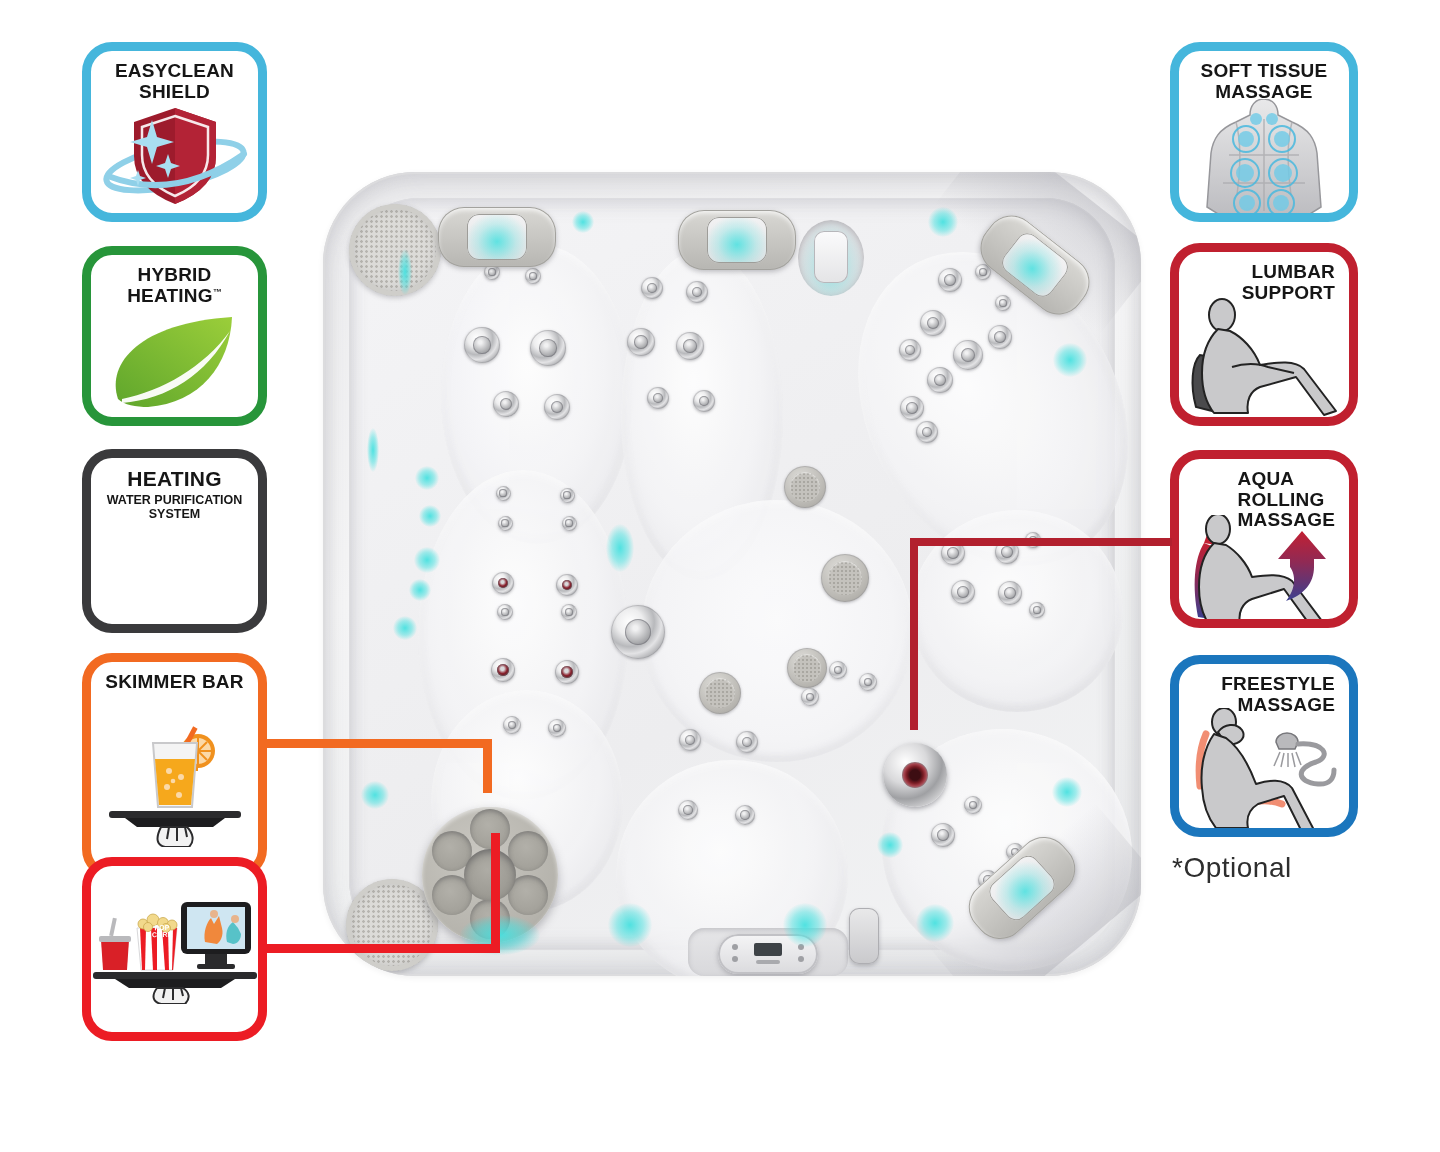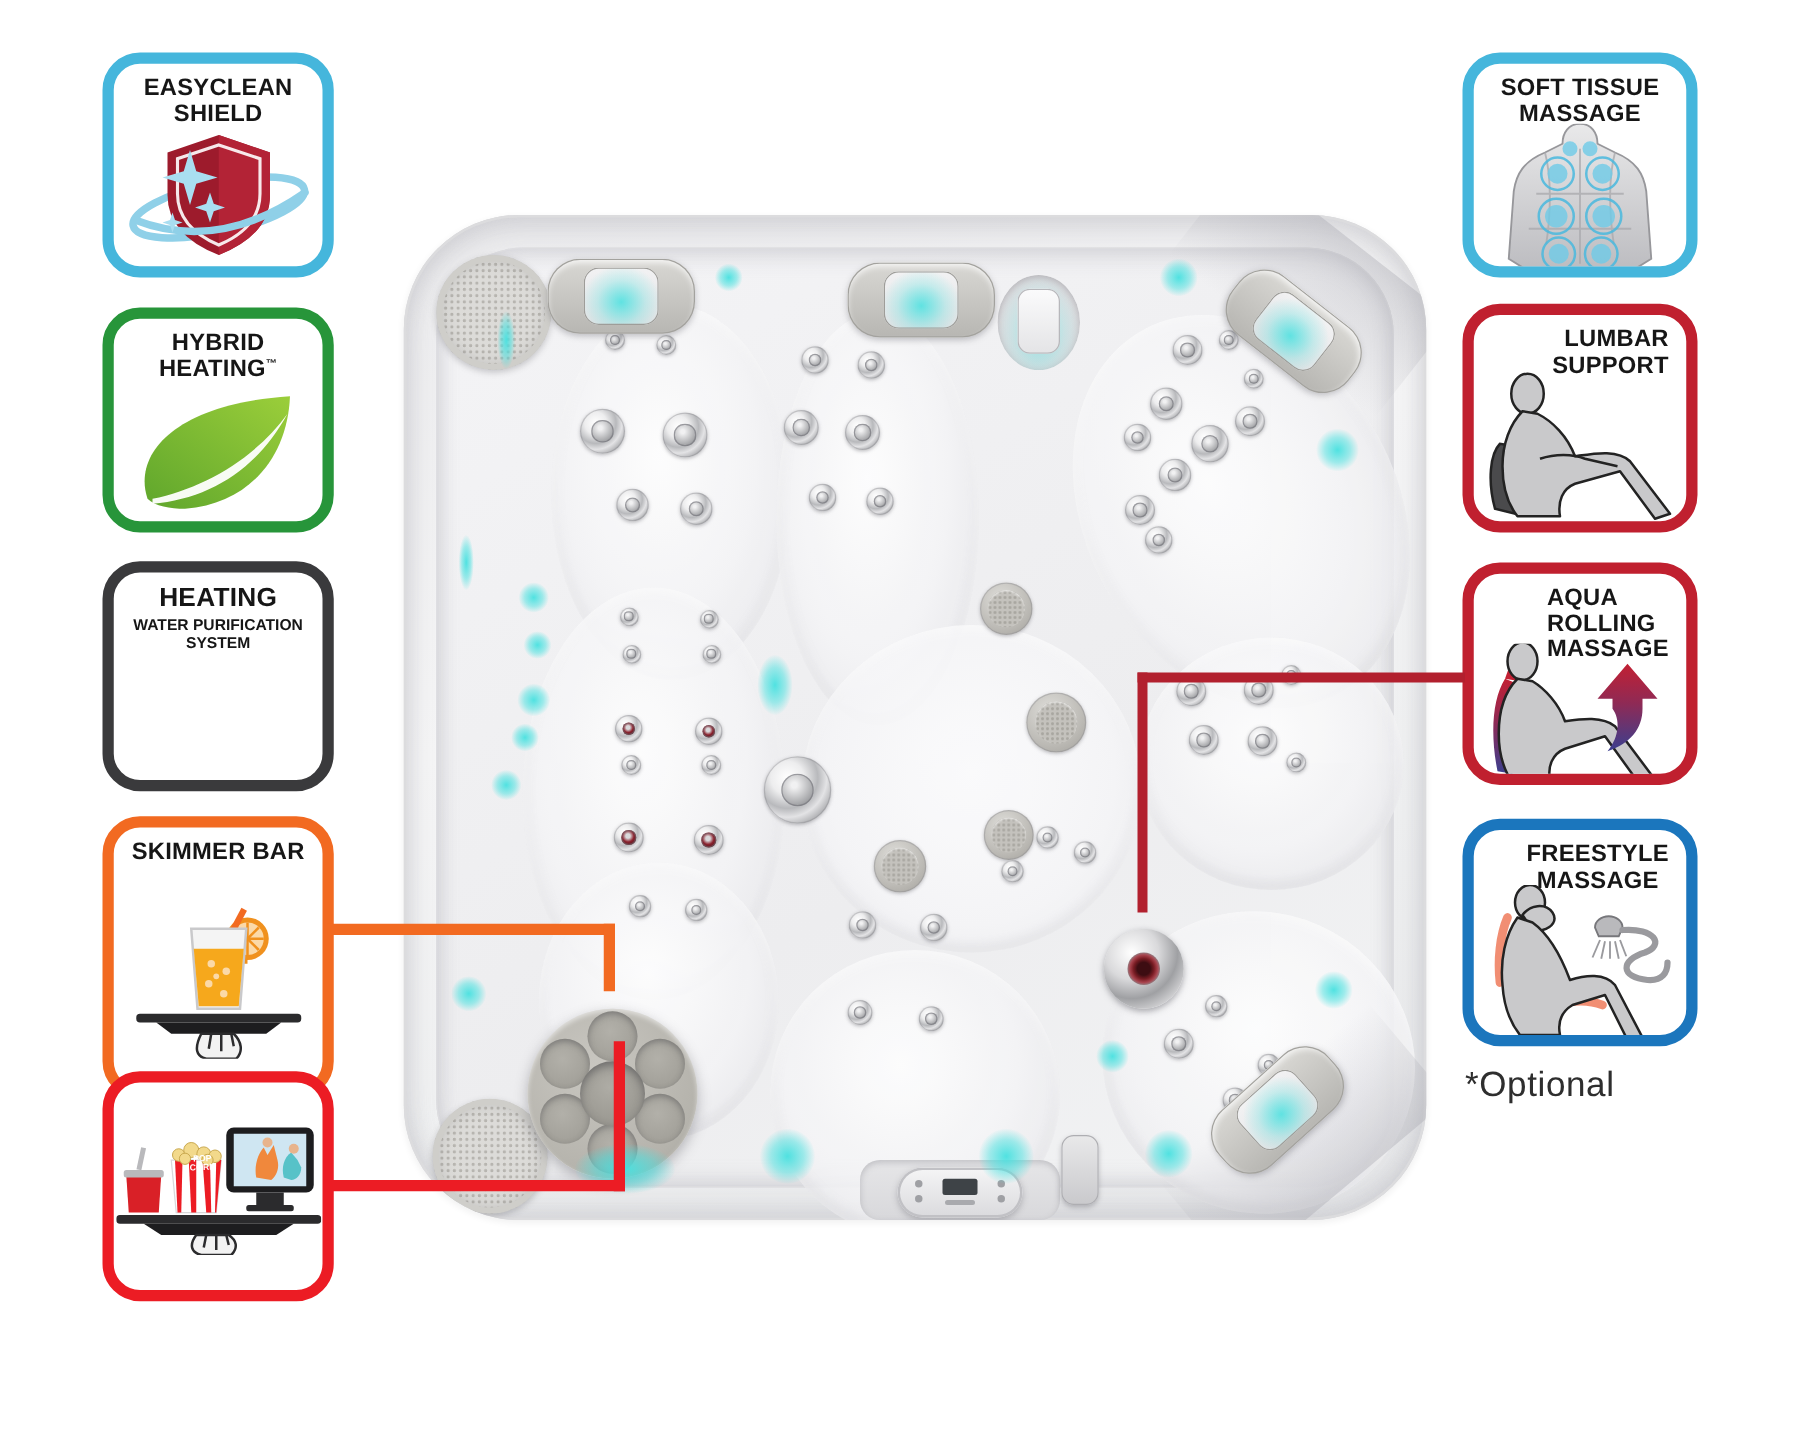--- a/index.html
+++ b/index.html
@@ -423,21 +423,21 @@
       <path d="M20 28 C10 44 8 72 14 102 L26 104 C18 76 22 48 30 32 Z" fill="url(#ag)"></path>
       <path d="M20 28 L25 14 L32 30 Z" fill="#c22033"></path>
       <ellipse cx="34" cy="14" rx="12" ry="15" fill="#c9c9cb" stroke="#232323" stroke-width="2"></ellipse>
       <path d="M30 28 C20 38 15 54 15 72 C15 86 18 98 24 108 L56 108 C54 98 58 88 68 84 L100 74 L126 110 L138 106 L108 66 C98 58 82 60 68 62 C63 48 52 36 42 30 Z" fill="#c9c9cb" stroke="#232323" stroke-width="2" stroke-linejoin="round"></path>
       <path d="M118 16 L142 44 L130 44 L130 52 C130 68 120 80 102 86 C112 74 112 60 106 52 L106 44 L94 44 Z" fill="url(#ag)"></path>
     </svg>
   </div>
 </div>
 
 <div class="badge" style="left: 1170px; top: 655px; width: 188px; height: 182px; border-color: rgb(27, 118, 189);">
-  <div class="badge-title" style="align-self:flex-end;margin-right:14px;text-align:center;">FREESTYLE
+  <div class="badge-title" style="align-self:flex-end;margin-right:14px;text-align:right;">FREESTYLE
 MASSAGE</div>
   <div class="badge-icon">
     <svg width="160" height="128" viewBox="0 0 160 128">
       <path d="M22 26 C16 40 14 60 16 78" fill="none" stroke="#ef7a5a" stroke-width="7" stroke-linecap="round" opacity=".85"></path>
       <path d="M60 96 C74 92 88 92 98 96" fill="none" stroke="#ef7a5a" stroke-width="7" stroke-linecap="round" opacity=".85"></path>
       <ellipse cx="40" cy="14" rx="12" ry="14" fill="#c9c9cb" stroke="#232323" stroke-width="2"></ellipse>
       <path d="M34 24 C40 16 52 14 58 22 C62 28 58 34 50 36 C44 38 40 34 38 30 Z" fill="#c9c9cb" stroke="#232323" stroke-width="2"></path>
       <path d="M30 26 C20 40 16 60 18 80 C19 96 24 110 32 120 L64 120 C62 110 64 102 74 96 L100 88 L118 124 L130 122 L108 80 C100 70 84 72 72 76 C66 60 56 40 42 30 Z" fill="#c9c9cb" stroke="#232323" stroke-width="2" stroke-linejoin="round"></path>
       <path d="M92 34 a11 9 0 0 1 22 0 l-3 7 h-16 Z" fill="#b9b9bc" stroke="#77777b" stroke-width="1.5"></path>
       <g stroke="#9a9a9e" stroke-width="1.5">

